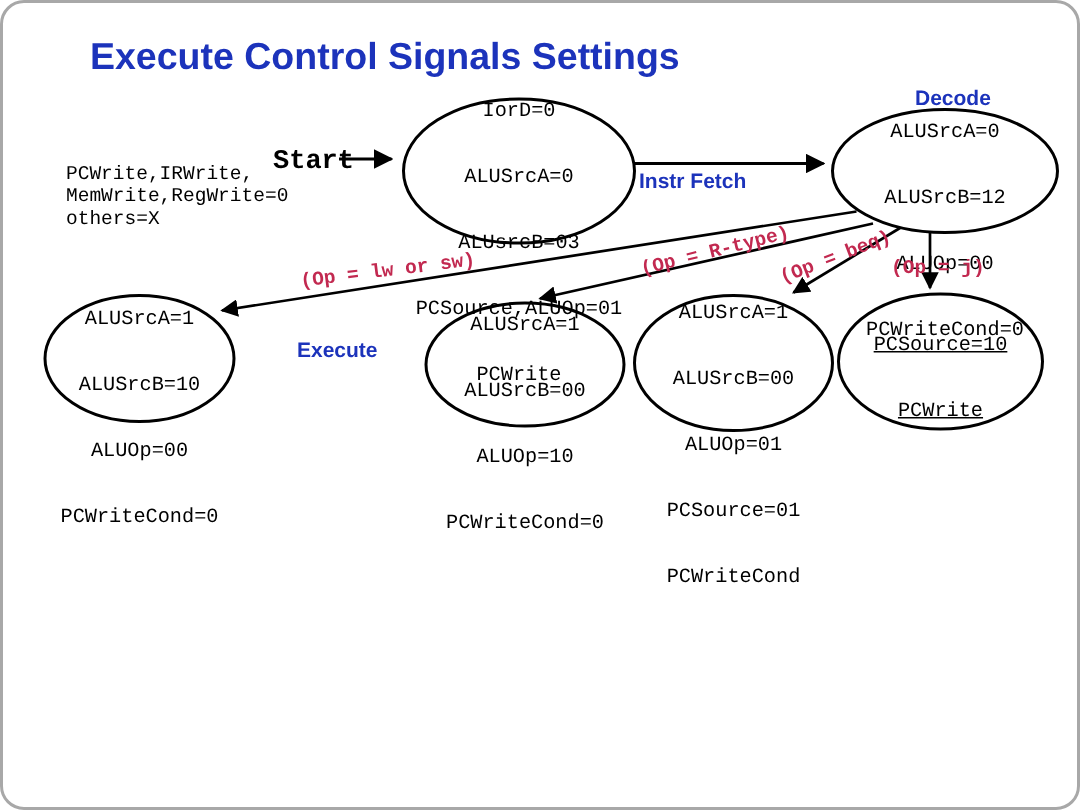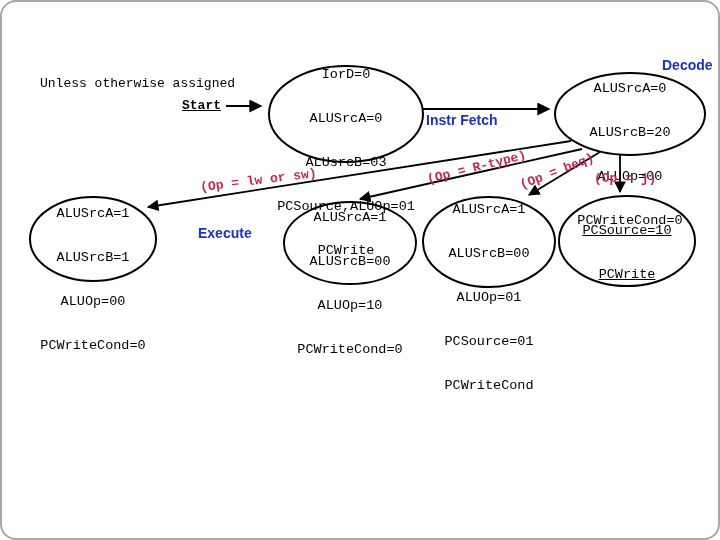--- a/index.html
+++ b/index.html
@@ -23,21 +23,21 @@
     font-size:14px;font-weight:bold;color:#1c33bb;
     white-space:nowrap;
   }
   .mono{font-family:"Liberation Mono","DejaVu Sans Mono",monospace;}
   .note{
     position:absolute;left:38px;top:74px;
     font-size:13px;color:#000;white-space:nowrap;
   }
   .start-label{
     position:absolute;left:180px;top:96px;
-    font-size:13px;font-weight:bold;color:#000;white-space:nowrap;text-decoration:underline;
+    font-size:18px;font-weight:bold;color:#000;white-space:nowrap;
   }
   .defaults{
     position:absolute;left:42px;top:106px;
     font-size:13px;color:#000;line-height:15px;white-space:nowrap;
   }
   .state-text{
     position:absolute;
     display:flex;flex-direction:column;align-items:center;justify-content:flex-start;
     font-size:13.5px;line-height:16px;color:#000;
     text-align:center;white-space:nowrap;gap:28px;
@@ -69,46 +69,51 @@
     <ellipse cx="625" cy="239" rx="68" ry="45" fill="#fff" stroke="#000" stroke-width="2"></ellipse>
 
     <line x1="224" y1="104" x2="259" y2="104" stroke="#000" stroke-width="2" marker-end="url(#arrow)"></line>
     <line x1="421" y1="107" x2="547" y2="107" stroke="#000" stroke-width="2" marker-end="url(#arrow)"></line>
     <line x1="569" y1="139" x2="146" y2="205" stroke="#000" stroke-width="1.8" marker-end="url(#arrow)"></line>
     <line x1="580" y1="147" x2="358" y2="197" stroke="#000" stroke-width="1.8" marker-end="url(#arrow)"></line>
     <line x1="598" y1="150" x2="527" y2="193" stroke="#000" stroke-width="1.8" marker-end="url(#arrow)"></line>
     <line x1="618" y1="153" x2="618" y2="190" stroke="#000" stroke-width="1.8" marker-end="url(#arrow)"></line>
   </svg>
 
+  <div class="title">Execute Control Signals Settings</div>
 
-  <div class="note mono">Unless otherwise assigned</div>
   <div class="start-label mono">Start</div>
+  <div class="defaults mono">
+    <div>PCWrite,IRWrite,</div>
+    <div>MemWrite,RegWrite=0</div>
+    <div>others=X</div>
+  </div>
 
   <div class="blue-label" style="left:424px;top:62px;margin-top:48px;">Instr Fetch</div>
-  <div class="blue-label" style="left:660px;top:55px;">Decode</div>
+  <div class="blue-label" style="left:608px;top:55px;">Decode</div>
   <div class="blue-label" style="left:196px;top:223px;">Execute</div>
 
   <div class="state-text mono" style="left:244px;top:65px;width:200px;">
     <div>IorD=0</div>
     <div>ALUSrcA=0</div>
     <div>ALUsrcB=03</div>
     <div>PCSource,ALUOp=01</div>
     <div>PCWrite</div>
   </div>
 
   <div class="state-text mono" style="left:553px;top:79px;width:150px;">
     <div>ALUSrcA=0</div>
-    <div>ALUSrcB=20</div>
+    <div>ALUSrcB=12</div>
     <div>ALUOp=00</div>
     <div>PCWriteCond=0</div>
   </div>
 
   <div class="state-text mono" style="left:16px;top:204px;width:150px;">
     <div>ALUSrcA=1</div>
-    <div>ALUSrcB=1</div>
+    <div>ALUSrcB=10</div>
     <div>ALUOp=00</div>
     <div>PCWriteCond=0</div>
   </div>
 
   <div class="state-text mono" style="left:273px;top:208px;width:150px;">
     <div>ALUSrcA=1</div>
     <div>ALUSrcB=00</div>
     <div>ALUOp=10</div>
     <div>PCWriteCond=0</div>
   </div>

